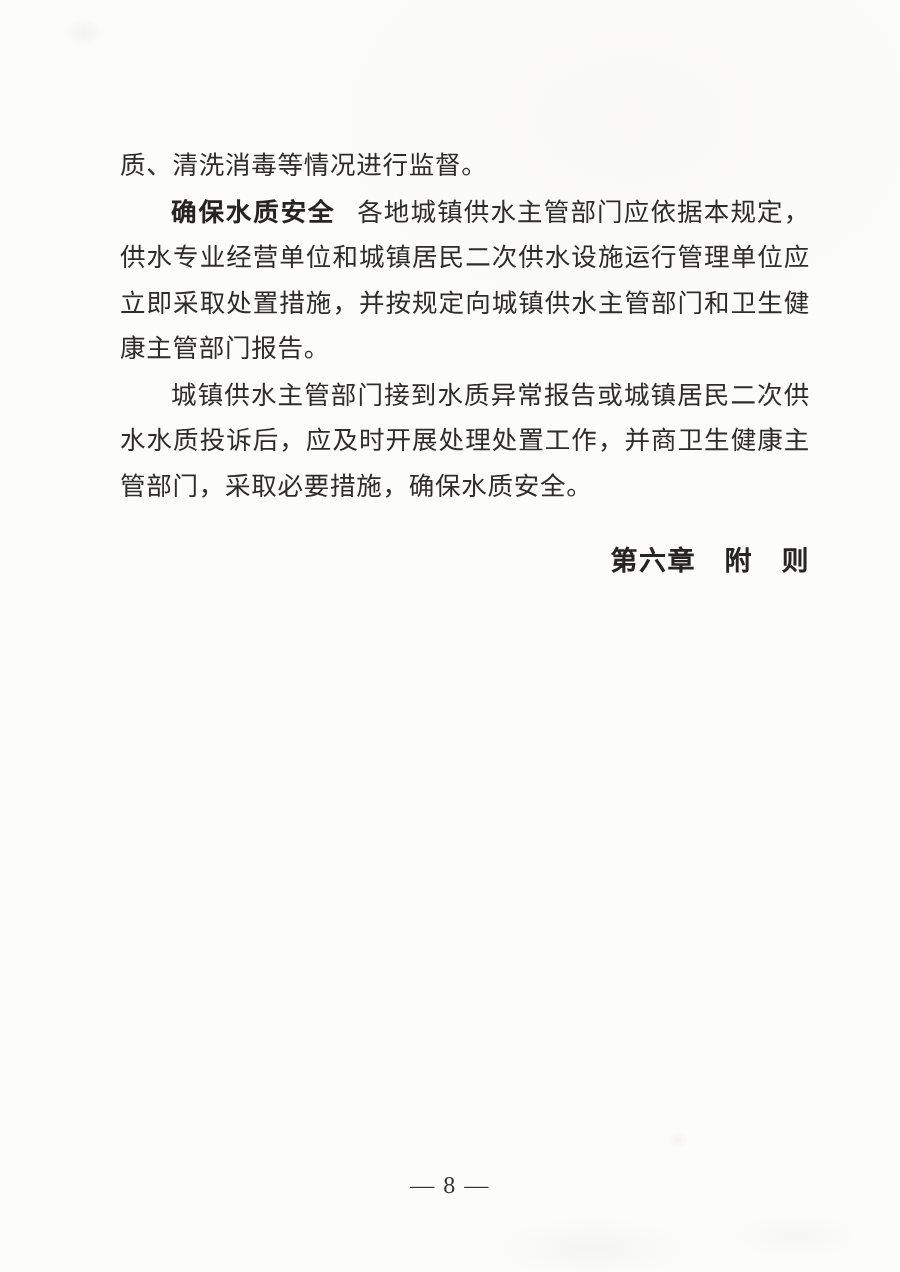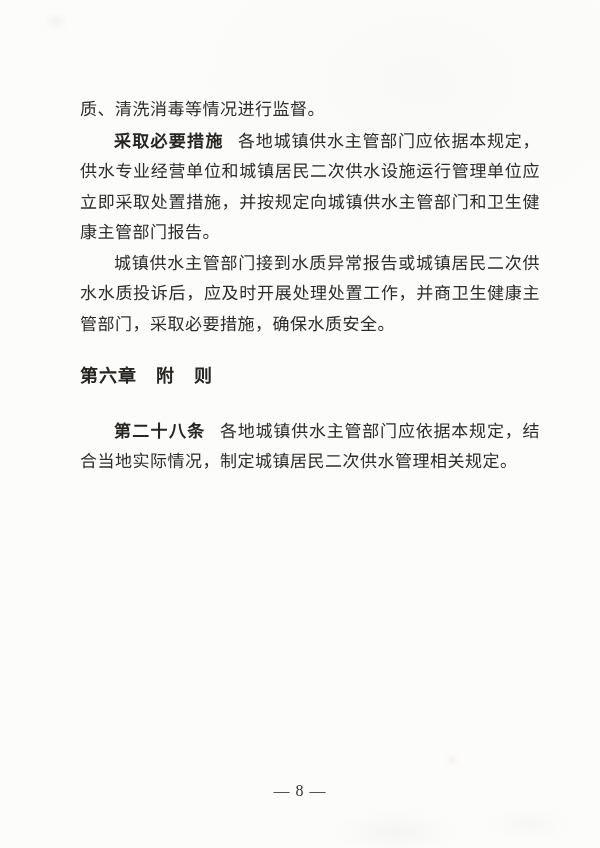--- a/index.html
+++ b/index.html
@@ -32,37 +32,36 @@
     line-height: 30.5px;
     letter-spacing: 0.5px;
     text-align: justify;
   }
   .text-column p {
     margin: 0;
     padding: 0;
   }
   p.plain {
     text-indent: 0;
-    font-family: Liberation Mono, monospace;
   }
   p.indented,
   p.article {
     text-indent: 2em;
   }
   .article-label {
     font-family: "Liberation Sans", "DejaVu Sans", sans-serif;
     font-weight: 700;
     color: #262522;
     margin-right: 0.85em;
     letter-spacing: 1px;
   }
   p.chapter-heading {
     text-indent: 0;
-    text-align: left;
-    font-family: Liberation Serif, serif;
+    text-align: right;
+    font-family: Liberation Mono, monospace;
     font-weight: 700;
     font-size: 18px;
     color: #262522;
     letter-spacing: 1px;
     margin: 21px 0 25px 0 !important;
   }
   .page-footer {
     position: absolute;
     left: 0;
     right: 0;
@@ -73,19 +72,18 @@
     letter-spacing: 1px;
     color: #35342f;
   }
 </style>
 </head>
 <body>
 
 <div class="page">
   <div class="text-column">
       <p class="plain">质、清洗消毒等情况进行监督。</p>
-      <p class="article"><span class="article-label">采取必要措施</span><span>各地城镇供水主管部门应依据本规定，供水专业经营单位和城镇居民二次供水设施运行管理单位应立即采取处置措施，并按规定向城镇供水主管部门和卫生健康主管部门报告。</span></p>
+      <p class="article"><span class="article-label">确保水质安全</span><span>各地城镇供水主管部门应依据本规定，供水专业经营单位和城镇居民二次供水设施运行管理单位应立即采取处置措施，并按规定向城镇供水主管部门和卫生健康主管部门报告。</span></p>
       <p class="indented">城镇供水主管部门接到水质异常报告或城镇居民二次供水水质投诉后，应及时开展处理处置工作，并商卫生健康主管部门，采取必要措施，确保水质安全。</p>
       <p class="chapter-heading">第六章　附　则</p>
-      <p class="article"><span class="article-label">第二十八条</span><span>各地城镇供水主管部门应依据本规定，结合当地实际情况，制定城镇居民二次供水管理相关规定。</span></p>
     </div>
   <div class="page-footer">— 8 —</div>
 </div>
 
 </body></html>

